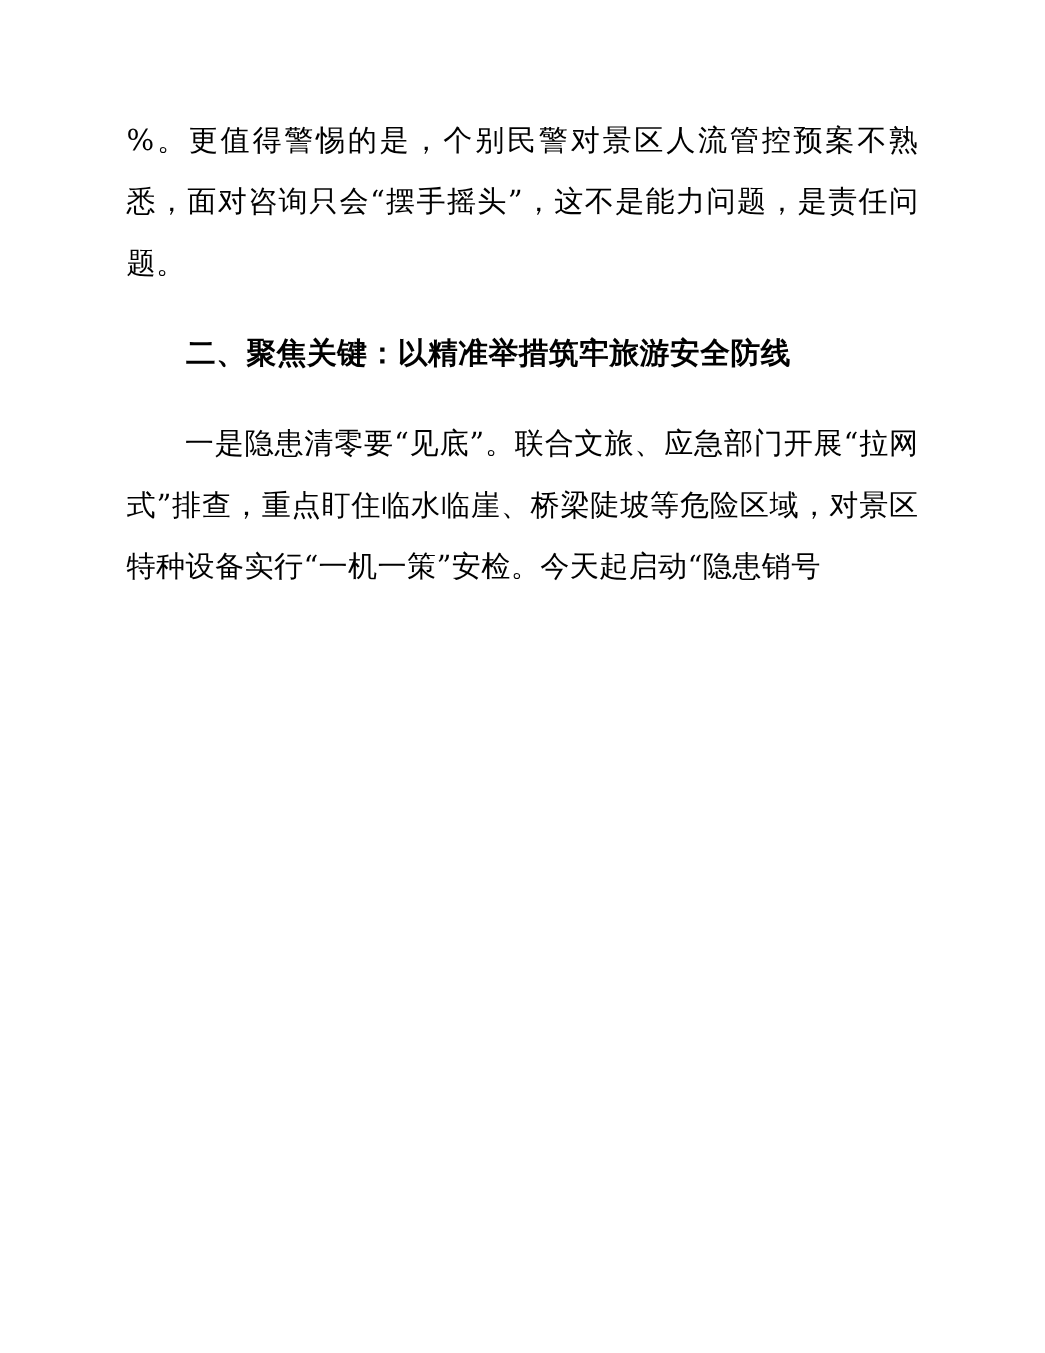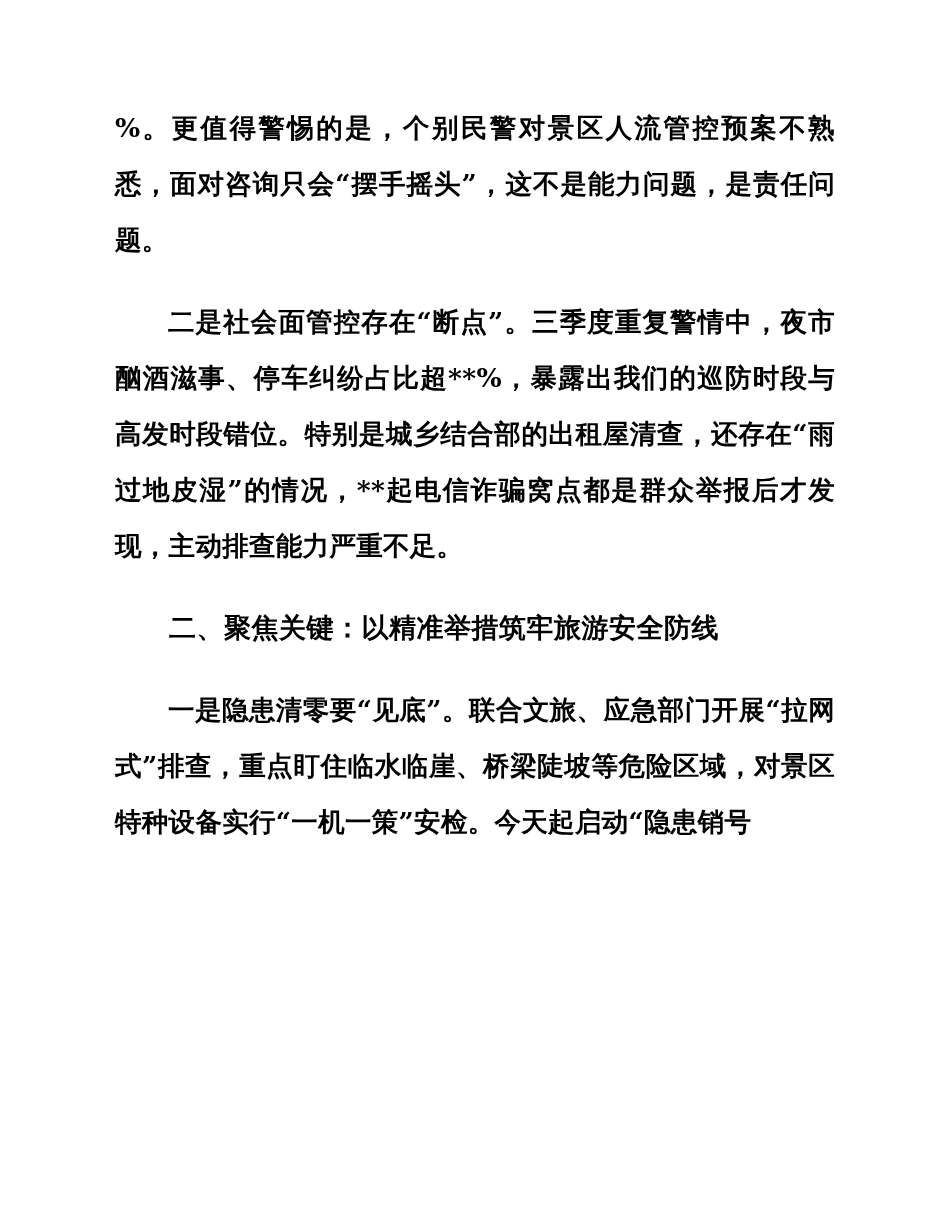--- a/index.html
+++ b/index.html
@@ -24,21 +24,21 @@
   .doc-body {
     display: block;
   }
   p.para {
     margin: 0 0 26px 0;
     font-size: 26.5px;
     line-height: 56px;
     text-align: justify;
     text-justify: inter-ideograph;
     letter-spacing: 0.3px;
-    font-weight: 700;
+    font-weight: 400;
   }
   p.para.indent {
     text-indent: 2em;
   }
   p.heading {
     margin: 0 0 26px 0;
     font-size: 27px;
     line-height: 56px;
     font-weight: bold;
     text-indent: 2em;
@@ -50,21 +50,20 @@
   }
 </style>
 </head>
 <body>
 
 <div class="page">
   <div class="doc-body">
 
     <p class="para">%。更值得警惕的是，个别民警对景区人流管控预案不熟悉，面对咨询只会“摆手摇头”，这不是能力问题，是责任问题。</p>
 
-    <p class="para indent">二是社会面管控存在“断点”。三季度重复警情中，夜市酗酒滋事、停车纠纷占比超**%，暴露出我们的巡防时段与高发时段错位。特别是城乡结合部的出租屋清查，还存在“雨过地皮湿”的情况，**起电信诈骗窝点都是群众举报后才发现，主动排查能力严重不足。</p>
 
 
     <p class="heading">二、聚焦关键：以精准举措筑牢旅游安全防线</p>
 
 
     <p class="para indent">一是隐患清零要“见底”。联合文旅、应急部门开展“拉网式”排查，重点盯住临水临崖、桥梁陡坡等危险区域，对景区特种设备实行“一机一策”安检。今天起启动“隐患销号</p>
 
   </div>
 </div>
 

